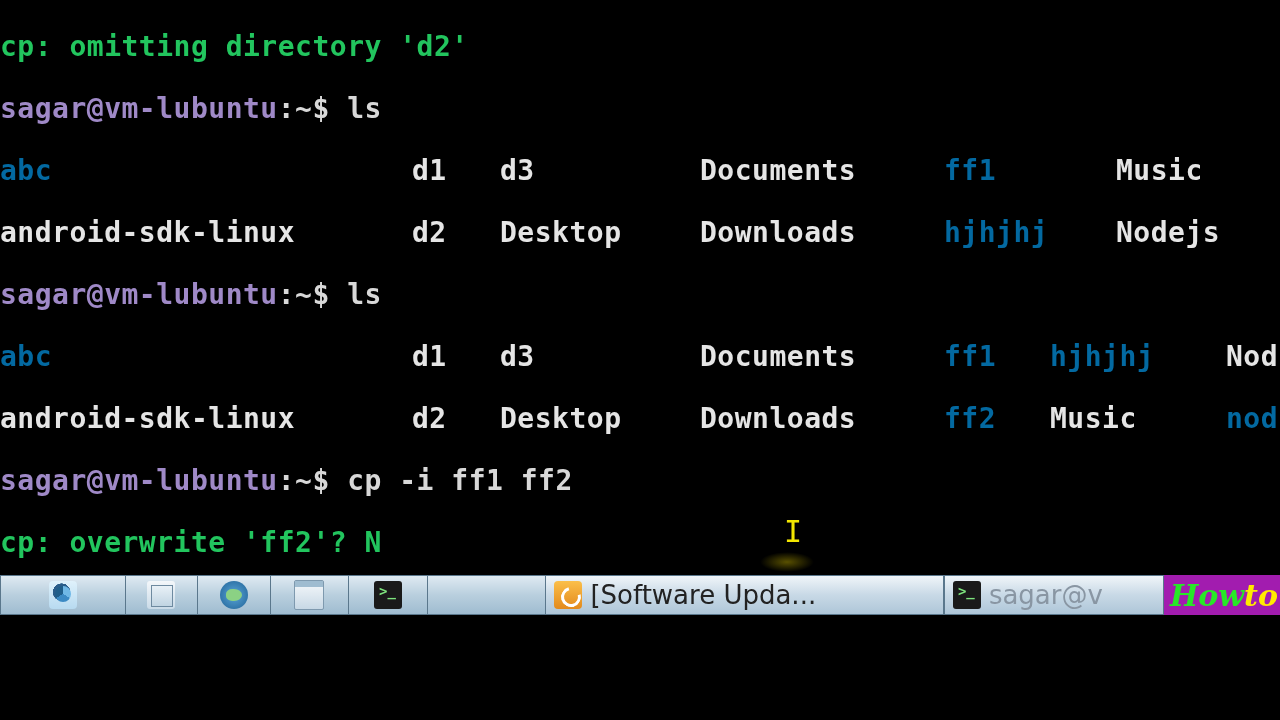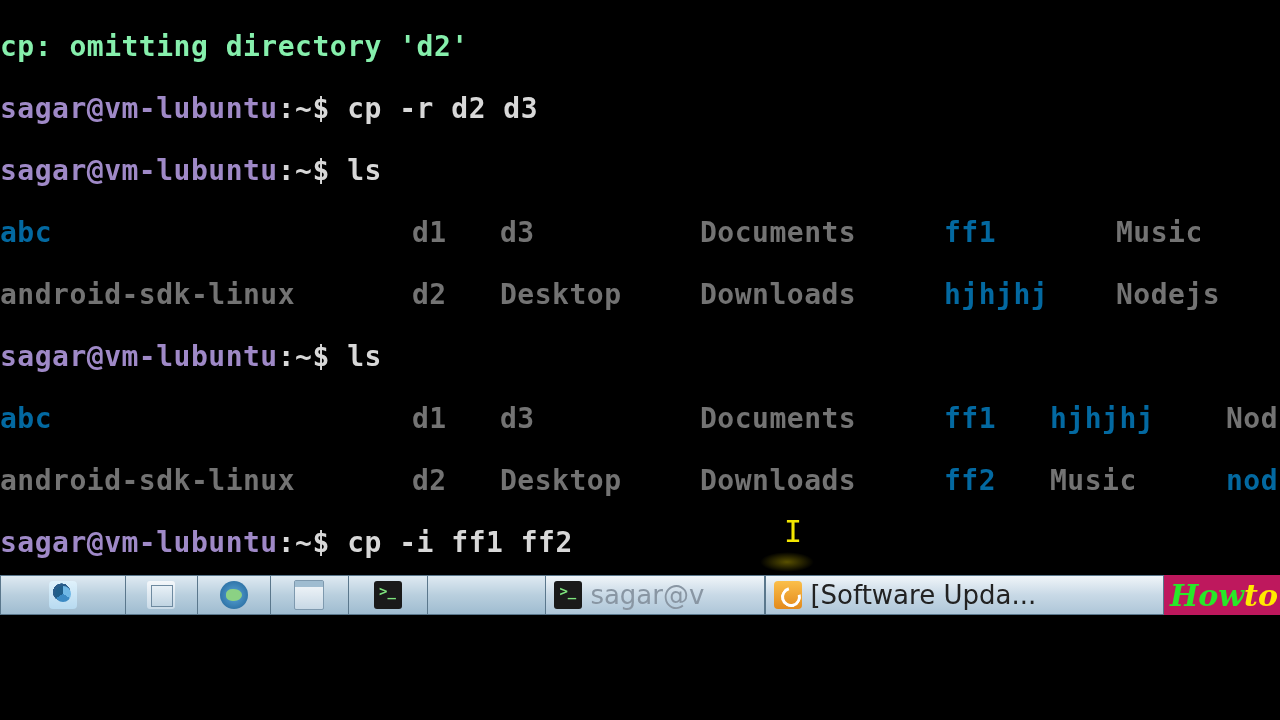--- a/index.html
+++ b/index.html
@@ -20,27 +20,27 @@
     position: absolute;
     top: 0;
     left: 0;
     right: 0;
     white-space: pre;
     letter-spacing: 0.5px;
   }
 
   .row { display: block; height: 31px; }
 
-  .o  { color: #86efac; }  
+  .o  { color: #22c55e; }  
   .pu { color: #9f89c7; }  
   .pc { color: #d8d8d8; }  
   .pd { color: #d8d8d8; }  
   .c  { color: #d8d8d8; }  
   .f  { color: #0369a1; }  
-  .d  { color: #737373; }
+  .d  { color: #e5e5e5; }
 
   
   .ibeam {
     position: absolute;
     left: 784px;
     top: 516px;
     width: 12px;
     height: 28px;
     color: #f2e600;
     font-weight: normal;
@@ -97,21 +97,21 @@
     color: #222;
     white-space: nowrap;
     overflow: hidden;
   }
 
   .ico { width:28px; height:28px; flex:0 0 28px; display:block; }
 
   .guide {
     flex: 0 0 auto;
     height: 40px;
-    background:#be185d;
+    background:#a21caf;
     display:flex;
     align-items:center;
     padding:0 2px 0 6px;
     font-family: "DejaVu Serif","Liberation Serif",serif;
     font-weight:bold;
     font-style: italic;
     font-size: 30px;
   }
   .guide .p1{color:#28e828;}
   .guide .p2{color:#ffeb00;}
@@ -136,21 +136,20 @@
     position:absolute;
     left:0; top:615px; width:1280px; height:105px;
     background:#000;
   }
 </style>
 </head>
 <body>
 
 <div class="terminal">
 <span class="row"><span class="o">cp: omitting directory 'd2'</span></span>
-<span class="row"><span class="pu">sagar@vm-lubuntu</span><span class="pc">:</span><span class="pc">~</span><span class="pd">$ </span><span class="c">cp -r d2 d3</span></span>
 <span class="row"><span class="pu">sagar@vm-lubuntu</span><span class="pc">:</span><span class="pc">~</span><span class="pd">$ </span><span class="c">ls</span></span>
 <span class="row ls"><span class="f" style="display:inline-block;width:412px">abc</span><span class="d" style="display:inline-block;width:88px">d1</span><span class="d" style="display:inline-block;width:200px">d3</span><span class="d" style="display:inline-block;width:244px">Documents</span><span class="f" style="display:inline-block;width:172px">ff1</span><span class="d">Music</span></span>
 <span class="row ls"><span class="d" style="display:inline-block;width:412px">android-sdk-linux</span><span class="d" style="display:inline-block;width:88px">d2</span><span class="d" style="display:inline-block;width:200px">Desktop</span><span class="d" style="display:inline-block;width:244px">Downloads</span><span class="f" style="display:inline-block;width:172px">hjhjhj</span><span class="d">Nodejs</span></span>
 <span class="row"><span class="pu">sagar@vm-lubuntu</span><span class="pc">:</span><span class="pc">~</span><span class="pd">$ </span><span class="c">ls</span></span>
 <span class="row ls"><span class="f" style="display:inline-block;width:412px">abc</span><span class="d" style="display:inline-block;width:88px">d1</span><span class="d" style="display:inline-block;width:200px">d3</span><span class="d" style="display:inline-block;width:244px">Documents</span><span class="f" style="display:inline-block;width:106px">ff1</span><span class="f" style="display:inline-block;width:176px">hjhjhj</span><span class="d">Nod</span></span>
 <span class="row ls"><span class="d" style="display:inline-block;width:412px">android-sdk-linux</span><span class="d" style="display:inline-block;width:88px">d2</span><span class="d" style="display:inline-block;width:200px">Desktop</span><span class="d" style="display:inline-block;width:244px">Downloads</span><span class="f" style="display:inline-block;width:106px">ff2</span><span class="d" style="display:inline-block;width:176px">Music</span><span class="f">nod</span></span>
 <span class="row"><span class="pu">sagar@vm-lubuntu</span><span class="pc">:</span><span class="pc">~</span><span class="pd">$ </span><span class="c">cp -i ff1 ff2</span></span>
 <span class="row"><span class="o">cp: overwrite 'ff2'? N</span></span>
 <span class="row"><span class="pu">sagar@vm-lubuntu</span><span class="pc">:</span><span class="pc">~</span><span class="pd">$ </span><span class="c">cp -r d1 d2</span></span>
 
@@ -173,27 +172,27 @@
   <div class="tb-btn sep" style="width:74px">
       <span class="ico i-globe"></span>
     </div>
   <div class="tb-btn sep" style="width:80px">
       <span class="ico i-window"></span>
     </div>
   <div class="tb-btn sep" style="width:80px">
       <span class="ico i-term-g"></span>
     </div>
   <div class="tb-spacer" style="width:120px"></div>
+  <div class="tb-app" style="width:406px">
+    <span class="ico i-updater"></span>
+    <span>[Software Upda...</span>
+  </div>
   <div class="tb-app" style="width:224px">
     <span class="ico i-term-d"></span>
     <span style="color:#8996a3">sagar@v</span>
-  </div>
-  <div class="tb-app" style="width:406px">
-    <span class="ico i-updater"></span>
-    <span>[Software Upda...</span>
   </div>
   <div class="guide">
     <span class="p1">How</span>
       <span class="p2"> to</span>
   </div>
 </div>
 
 <div class="below"></div>
 
 </body></html>

